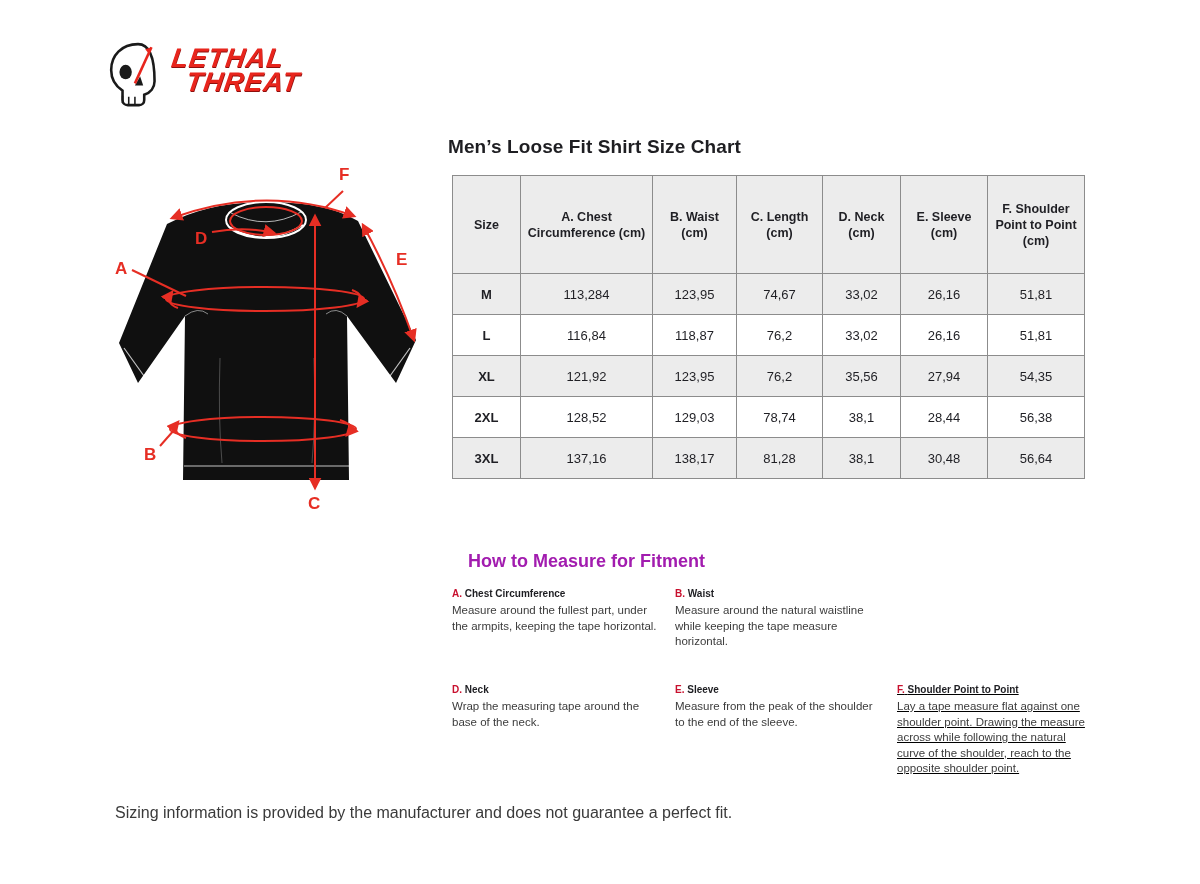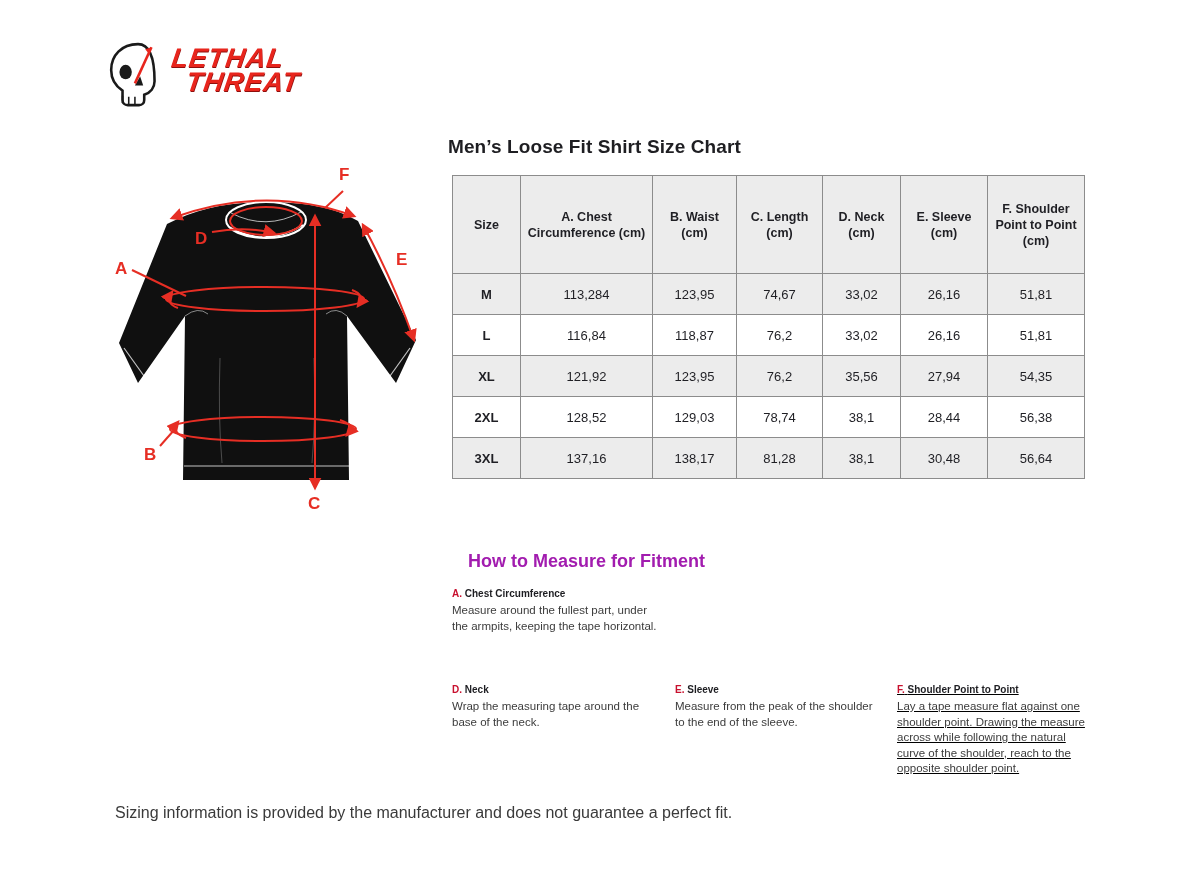--- a/index.html
+++ b/index.html
@@ -203,20 +203,24 @@
       </tr>
     </tbody>
   </table>
 
   <div class="fitment-title">How to Measure for Fitment</div>
 
   <div class="fitment-item fi-a">
     <div class="fi-head"><span class="letter">A.</span> <span>Chest Circumference</span></div>
     <div class="fi-body">Measure around the fullest part, under the armpits, keeping the tape horizontal.</div>
   </div>
+  <div class="fitment-item fi-b">
+    <div class="fi-head"><span class="letter">B.</span> <span>Waist</span></div>
+    <div class="fi-body">Measure around the natural waistline while keeping the tape measure horizontal.</div>
+  </div>
   <div class="fitment-item fi-e">
     <div class="fi-head"><span class="letter">E.</span> <span>Sleeve</span></div>
     <div class="fi-body">Measure from the peak of the shoulder to the end of the sleeve.</div>
   </div>
   <div class="fitment-item fi-d">
     <div class="fi-head"><span class="letter">D.</span> <span>Neck</span></div>
     <div class="fi-body">Wrap the measuring tape around the base of the neck.</div>
   </div>
   <div class="fitment-item fi-f">
     <div class="fi-head"><span class="letter">F.</span> <span>Shoulder Point to Point</span></div>

